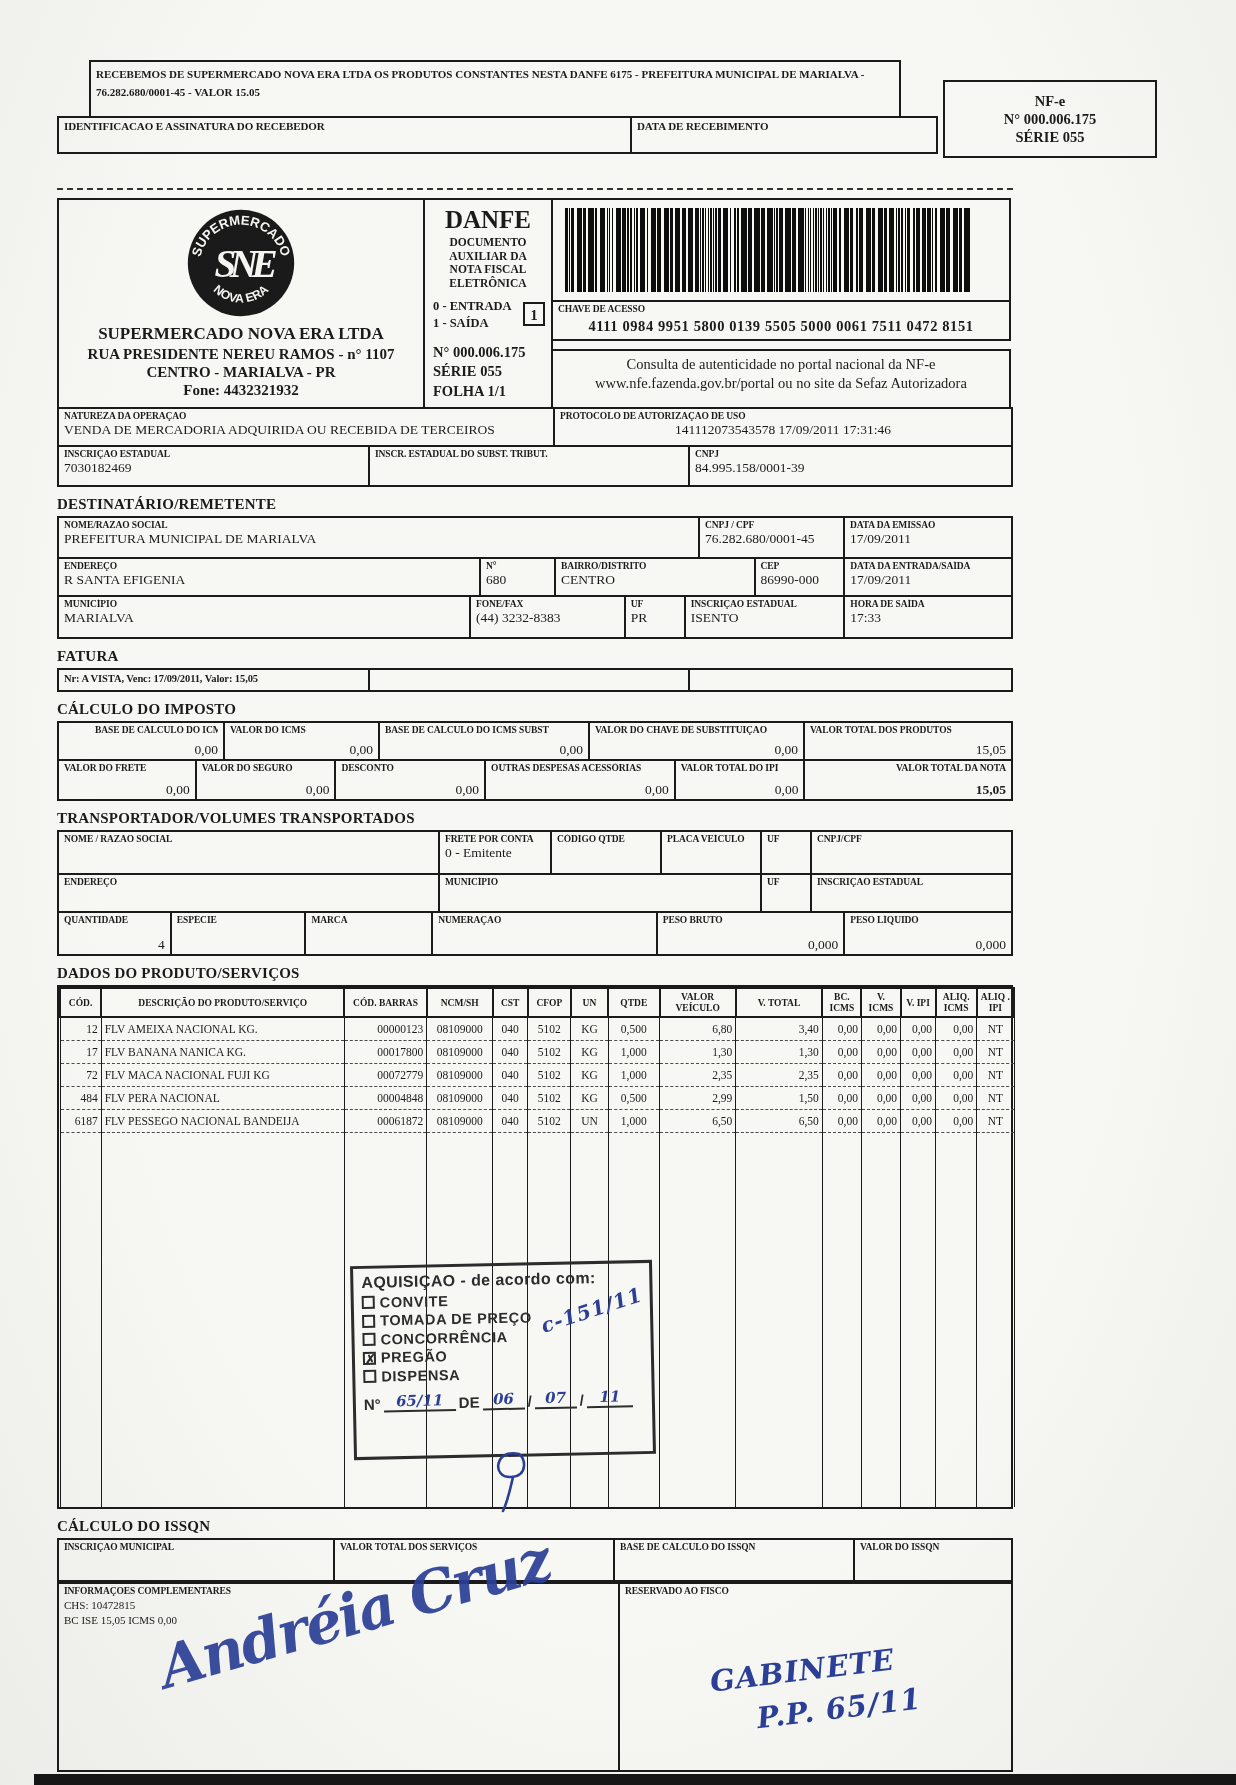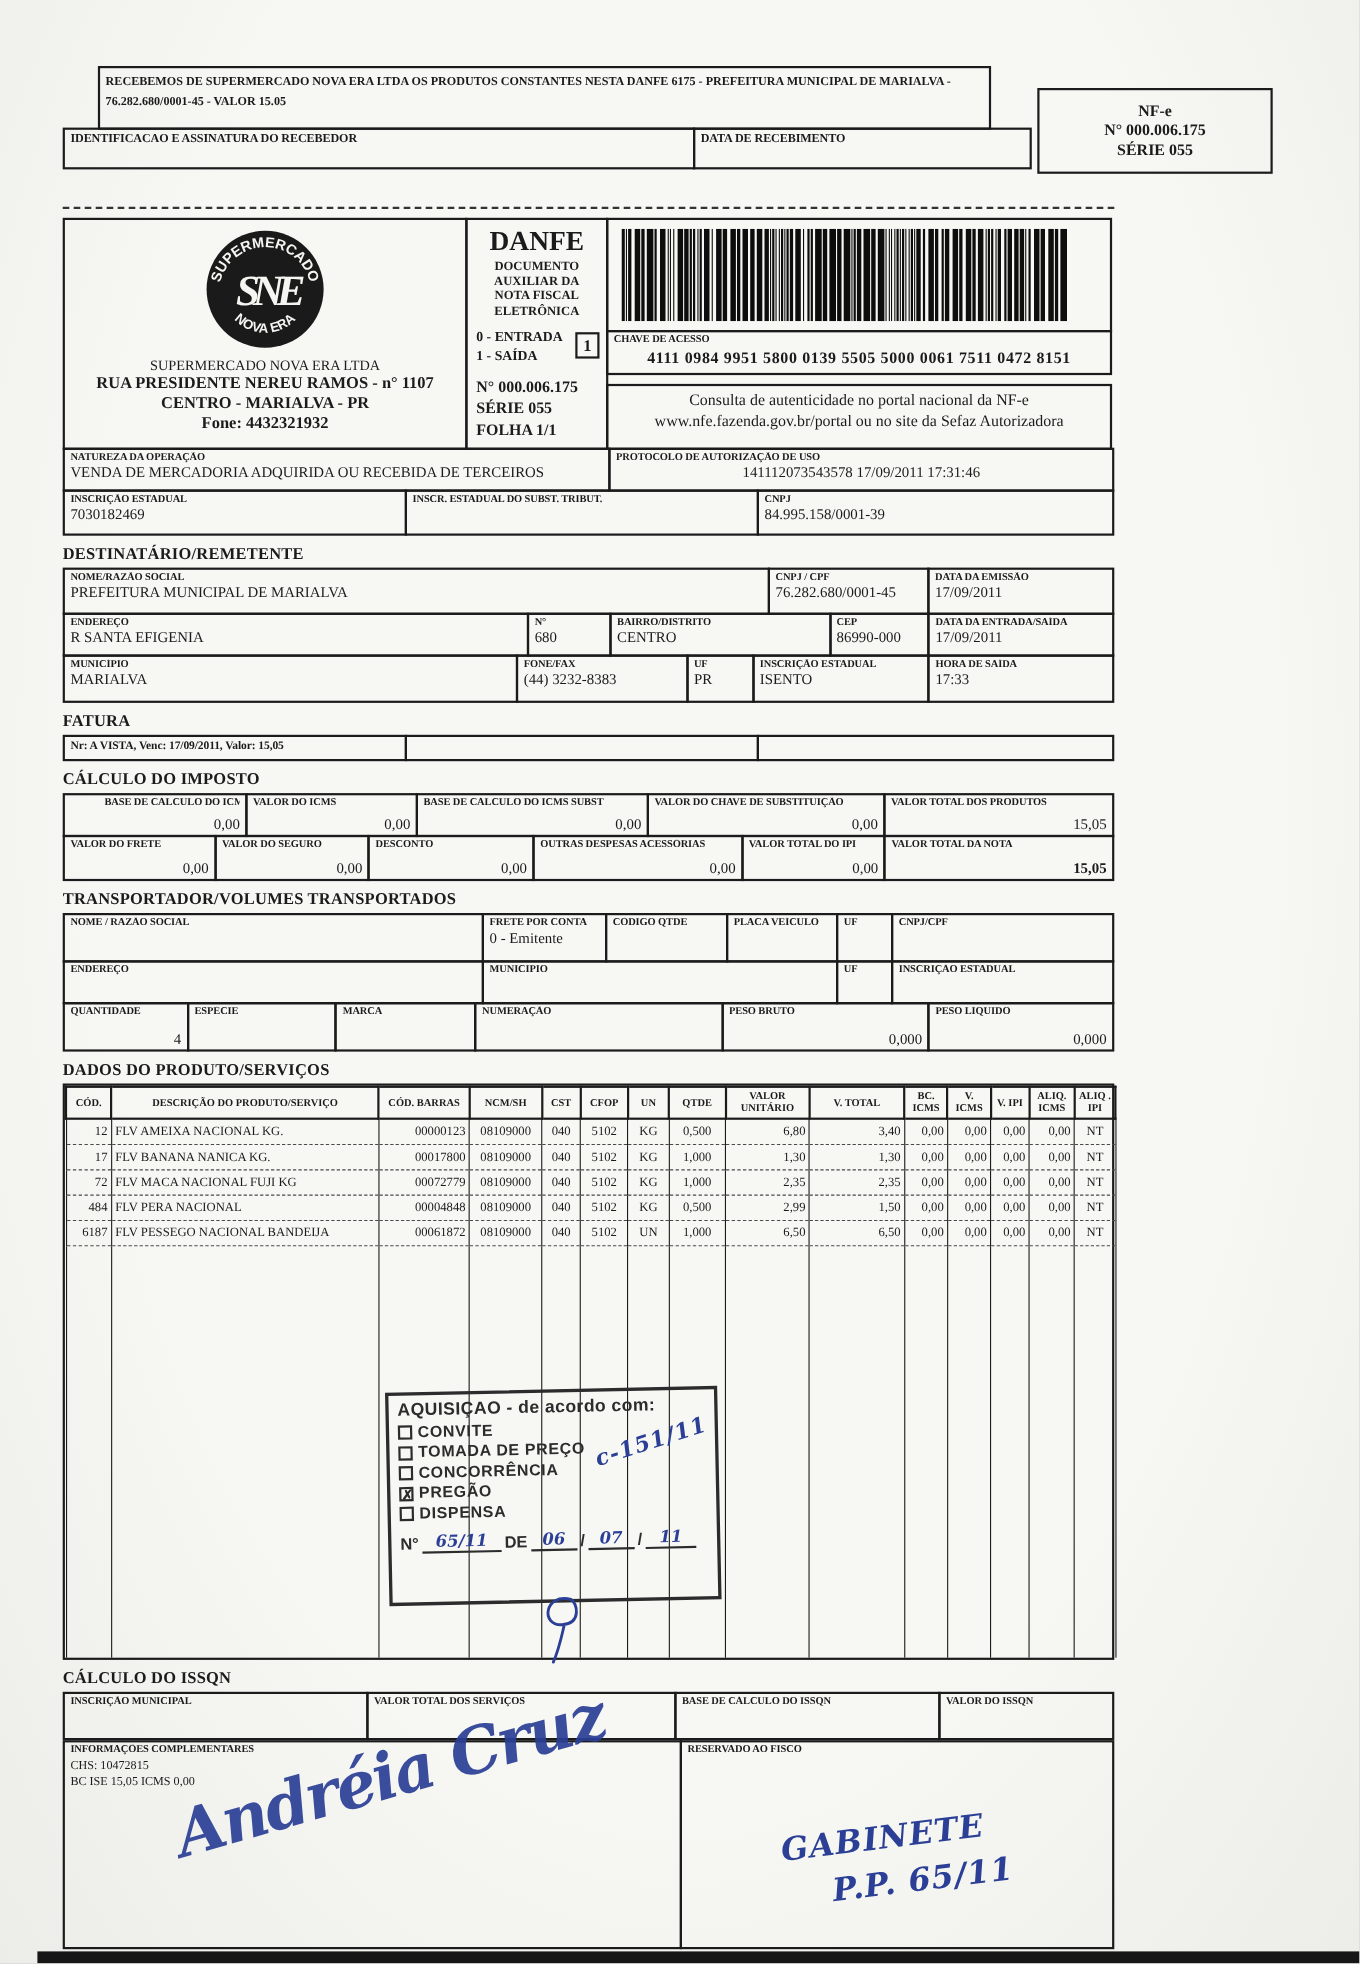--- a/index.html
+++ b/index.html
@@ -27,21 +27,21 @@
   .receipt-text{font-size:11px; font-weight:bold; line-height:1.3;}
   .nfe-box{position:absolute; left:886px; top:20px; width:214px; height:78px;
            border:2px solid var(--ink); text-align:center; font-weight:bold; font-size:14.5px;
            display:flex; flex-direction:column; justify-content:center; line-height:1.25;}
   .cutline{border-top:2.5px dashed #333; margin:34px 0 0;}
 
   
   .hdr{display:flex; margin-top:8px;}
   .hdr .hcell{border:2px solid var(--ink);}
   .emit{width:368px; text-align:center; padding:6px 4px 4px;}
-  .emit .name{font-weight:normal; font-size:13px; margin-top:4px; line-height:1.22;}
+  .emit .name{font-weight:bold; font-size:17px; margin-top:4px; line-height:1.22;}
   .emit .adr{font-weight:bold; font-size:15px; line-height:1.22;}
   .danfe-cell{width:130px; margin-left:-2px; padding:6px 8px; display:flex; flex-direction:column;}
   .danfe-title{font-size:25px; font-weight:bold; text-align:center;}
   .danfe-sub{font-size:11.5px; font-weight:bold; text-align:center; line-height:1.18; margin-top:2px;}
   .es-line{font-size:12.5px; font-weight:bold; margin-top:8px; line-height:1.3; position:relative;}
   .tipo-box{position:absolute; right:-2px; top:4px; width:22px; height:24px; border:2px solid var(--ink);
             text-align:center; font-size:15px; font-weight:bold; line-height:22px;}
   .danfe-nums{font-size:14.5px; font-weight:bold; margin-top:12px; line-height:1.35;}
   .hright{width:460px; margin-left:-2px; display:flex; flex-direction:column;}
   .bc-box{border:2px solid var(--ink); height:104px; padding:8px 12px; display:flex; align-items:center;}
@@ -485,21 +485,21 @@
         <span class="v right">0,00</span>
       </div>
       <div class="c col" style="width:192px; height:42px;">
         <span class="l">OUTRAS DESPESAS ACESSÓRIAS</span>
         <span class="v right">0,00</span>
       </div>
       <div class="c col" style="width:132px; height:42px;">
         <span class="l">VALOR TOTAL DO IPI</span>
         <span class="v right">0,00</span>
       </div>
-      <div class="c col" style="width:210px; height:42px;">
+      <div class="c col" style="width:210px; height:42px;align-items:flex-end;">
         <span class="l">VALOR TOTAL DA NOTA</span>
         <span class="v right bold">15,05</span>
       </div>
     </div>
   </div>
 
   <div class="st">TRANSPORTADOR/VOLUMES TRANSPORTADOS</div>
   <div class="stack">
     <div class="r">
       <div class="c" style="width:383px; height:45px;">
@@ -596,21 +596,21 @@
     <tbody>
             <tr>
       <th>CÓD.</th>
       <th>DESCRIÇÃO DO PRODUTO/SERVIÇO</th>
       <th>CÓD. BARRAS</th>
       <th>NCM/SH</th>
       <th>CST</th>
       <th>CFOP</th>
       <th>UN</th>
       <th>QTDE</th>
-      <th>VALOR UNITÁRIO</th>
+      <th>VALOR VEÍCULO</th>
       <th>V. TOTAL</th>
       <th>BC. ICMS</th>
       <th>V. ICMS</th>
       <th>V. IPI</th>
       <th>ALIQ. ICMS</th>
       <th>ALIQ . IPI</th>
     </tr>
     <tr>
       <td class="tr">12</td>
               <td>FLV AMEIXA NACIONAL KG.</td>

